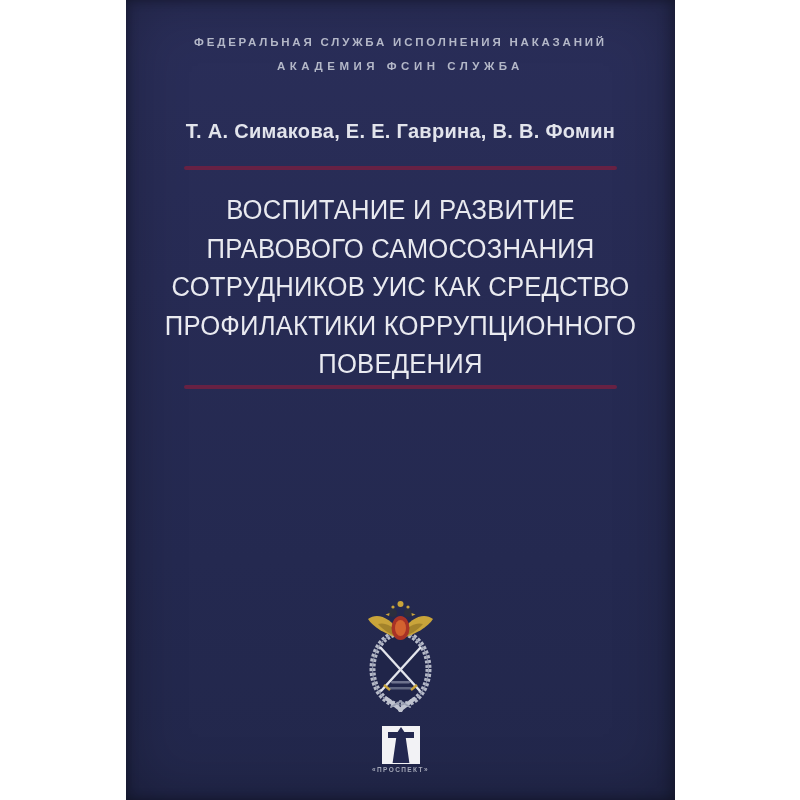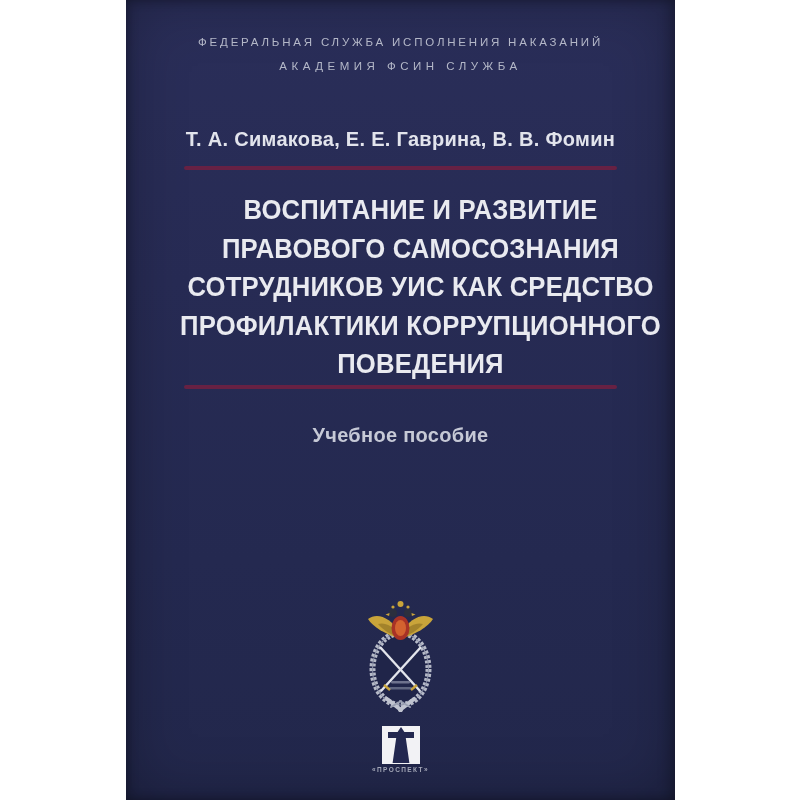--- a/index.html
+++ b/index.html
@@ -26,37 +26,37 @@
     background: linear-gradient(180deg, #2a2e59 0%, #272b54 35%, #242950 70%, #22274b 100%);
     box-shadow: inset 0 0 60px rgba(0,0,0,0.28), inset -6px 0 12px rgba(0,0,0,0.22), inset 4px 0 10px rgba(0,0,0,0.18);
   }
   .inst-header {
     position: absolute;
     top: 30px;
     left: 0;
     width: 100%;
     text-align: center;
     color: #b4b8c8;
-    font-weight: normal;
+    font-weight: bold;
   }
   .inst-line1 {
     font-size: 11.5px;
     letter-spacing: 2.8px;
     line-height: 24px;
     white-space: nowrap;
   }
   .inst-line2 {
     font-size: 11.5px;
     letter-spacing: 4.5px;
     line-height: 24px;
     white-space: nowrap;
   }
   .authors {
     position: absolute;
-    top: 128px;
+    top: 120px;
     left: 0;
     width: 100%;
     text-align: center;
     color: #e2e4ec;
     font-size: 20px;
     font-weight: bold;
     letter-spacing: 0.3px;
   }
   .rule {
     position: absolute;
@@ -70,24 +70,23 @@
   .rule-top { top: 166px; }
   .rule-bottom { top: 385px; }
   .book-title {
     position: absolute;
     top: 191px;
     left: 0;
     width: 100%;
     text-align: center;
     color: #e9eaf0;
     font-size: 27px;
-    font-weight: bold;
+    font-weight: normal;
     line-height: 38.5px;
     letter-spacing: 0.2px;
-    padding-left: 20px;
   }
   .title-line {
     transform: scaleX(0.95);
     transform-origin: 50% 50%;
     white-space: nowrap;
   }
   .subtitle {
     position: absolute;
     top: 424px;
     left: 0;
@@ -145,21 +144,20 @@
     <div class="book-title">
       <div class="title-line">ВОСПИТАНИЕ И РАЗВИТИЕ</div>
       <div class="title-line">ПРАВОВОГО САМОСОЗНАНИЯ</div>
       <div class="title-line">СОТРУДНИКОВ УИС КАК СРЕДСТВО</div>
       <div class="title-line">ПРОФИЛАКТИКИ КОРРУПЦИОННОГО</div>
       <div class="title-line">ПОВЕДЕНИЯ</div>
     </div>
 
     <div class="rule rule-bottom"></div>
 
-    <div class="subtitle">Учебное пособие</div>
 
     <svg class="crest" viewBox="0 0 81 118" aria-hidden="true">
 
       <ellipse cx="40.5" cy="72" rx="26" ry="34" fill="#202549"></ellipse>
 
       <ellipse cx="40.5" cy="72" rx="28" ry="36" fill="none" stroke="#b6bac8" stroke-width="6" stroke-dasharray="3 1.7"></ellipse>
       <ellipse cx="40.5" cy="72" rx="28" ry="36" fill="none" stroke="#8d93a8" stroke-width="1"></ellipse>
 
       <line x1="21" y1="94" x2="61" y2="50" stroke="#e3e5ec" stroke-width="2.4"></line>
       <line x1="20" y1="50" x2="60" y2="94" stroke="#e3e5ec" stroke-width="2.4"></line>

